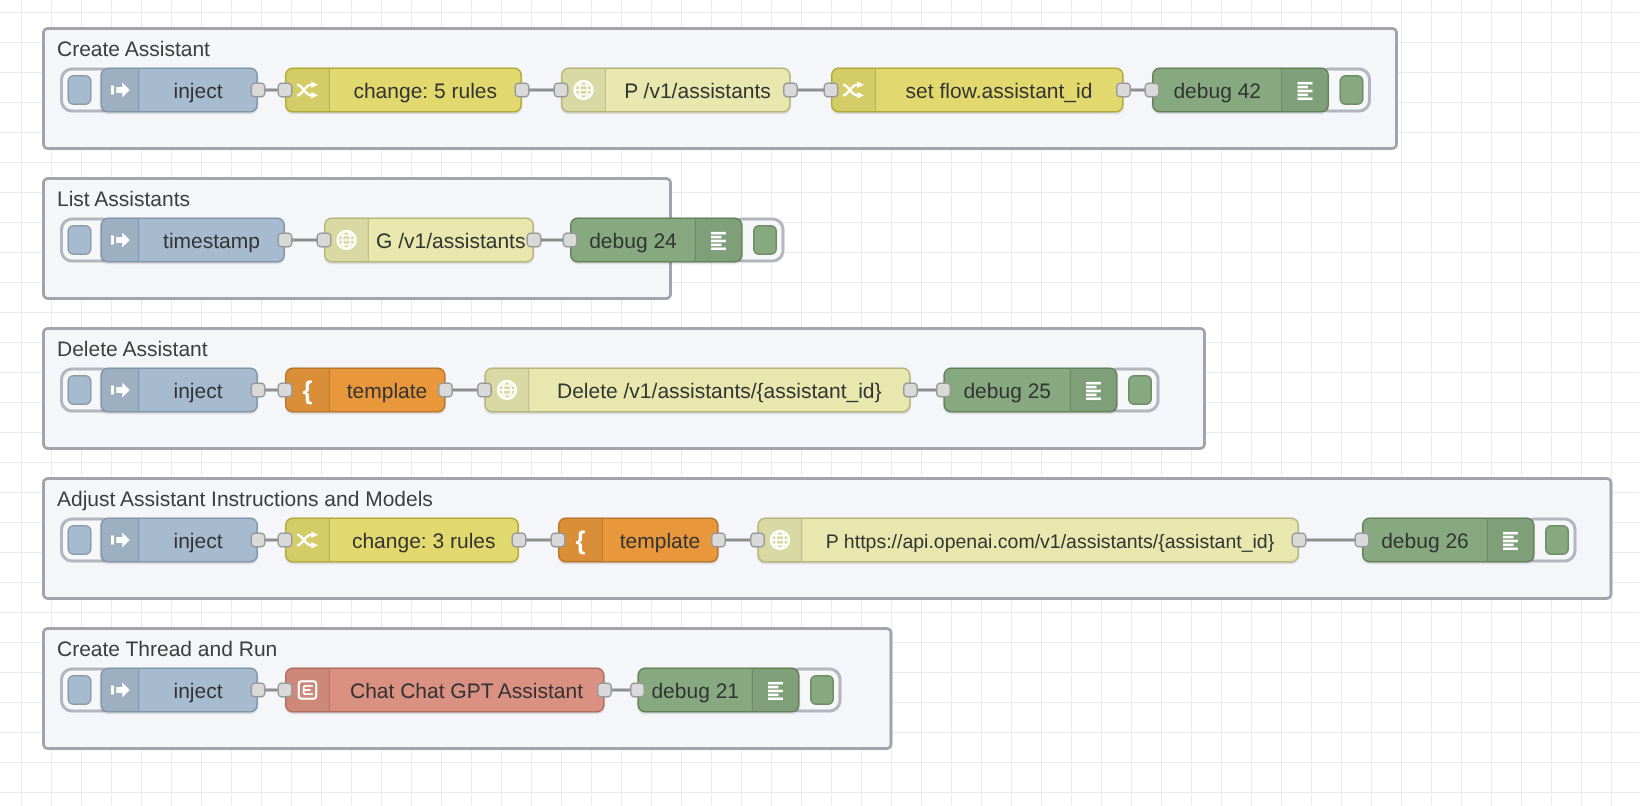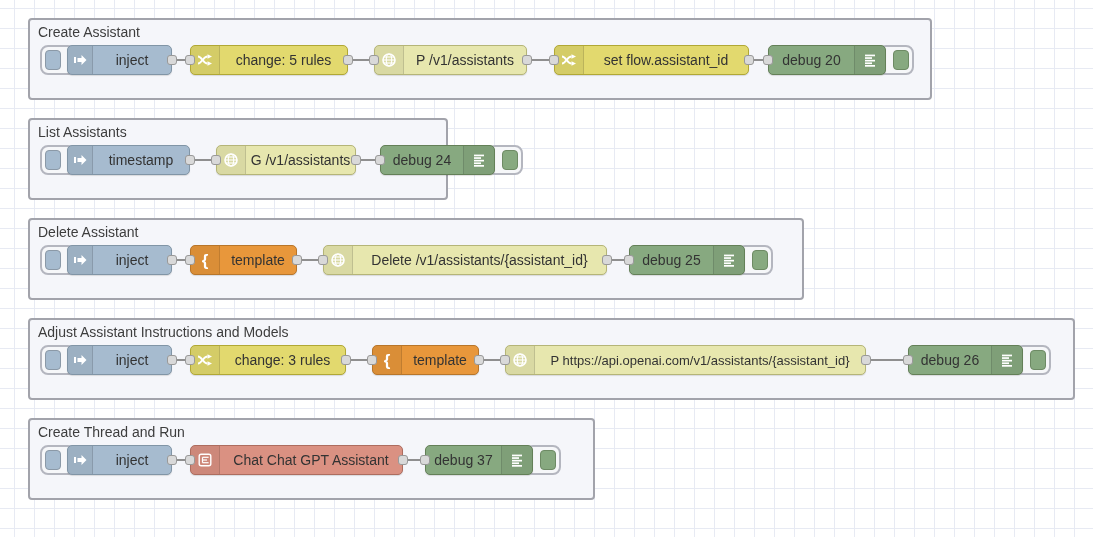--- a/index.html
+++ b/index.html
@@ -153,21 +153,21 @@
         <svg width="16" height="16">
           <use href="#ic-shuffle"></use>
         </svg>
       </span>
     <span class="nlabel">set flow.assistant_id</span>
     <span class="port in"></span>
     <span class="port out"></span>
   </div>
   <div class="node n-debug" style="left:768px;top:45px;width:118px">
     <span class="port in"></span>
-    <span class="nlabel it">debug 20</span>
+    <span class="nlabel it">debug 42</span>
     <span class="iconbox right">
         <svg width="16" height="16">
           <use href="#ic-debug"></use>
         </svg>
       </span>
   </div>
 
   <div class="group" style="left:28px;top:118px;width:420px;height:82px">
     <span class="group-title">List Assistants</span>
   </div>
@@ -346,21 +346,21 @@
         <svg width="16" height="16">
           <use href="#ic-subflow"></use>
         </svg>
       </span>
     <span class="nlabel it">Chat Chat GPT Assistant</span>
     <span class="port in"></span>
     <span class="port out"></span>
   </div>
   <div class="node n-debug" style="left:425px;top:445px;width:108px">
     <span class="port in"></span>
-    <span class="nlabel it">debug 37</span>
+    <span class="nlabel it">debug 21</span>
     <span class="iconbox right">
         <svg width="16" height="16">
           <use href="#ic-debug"></use>
         </svg>
       </span>
   </div>
 
 </div>
 
 </body></html>

